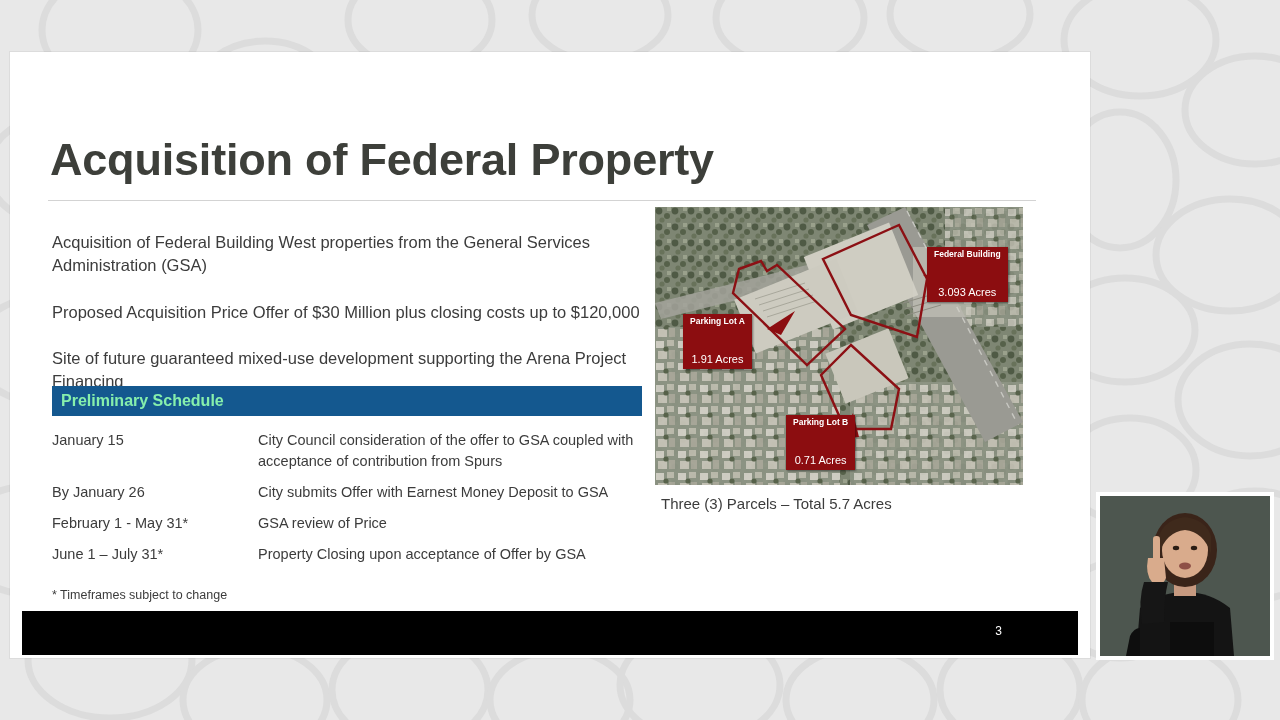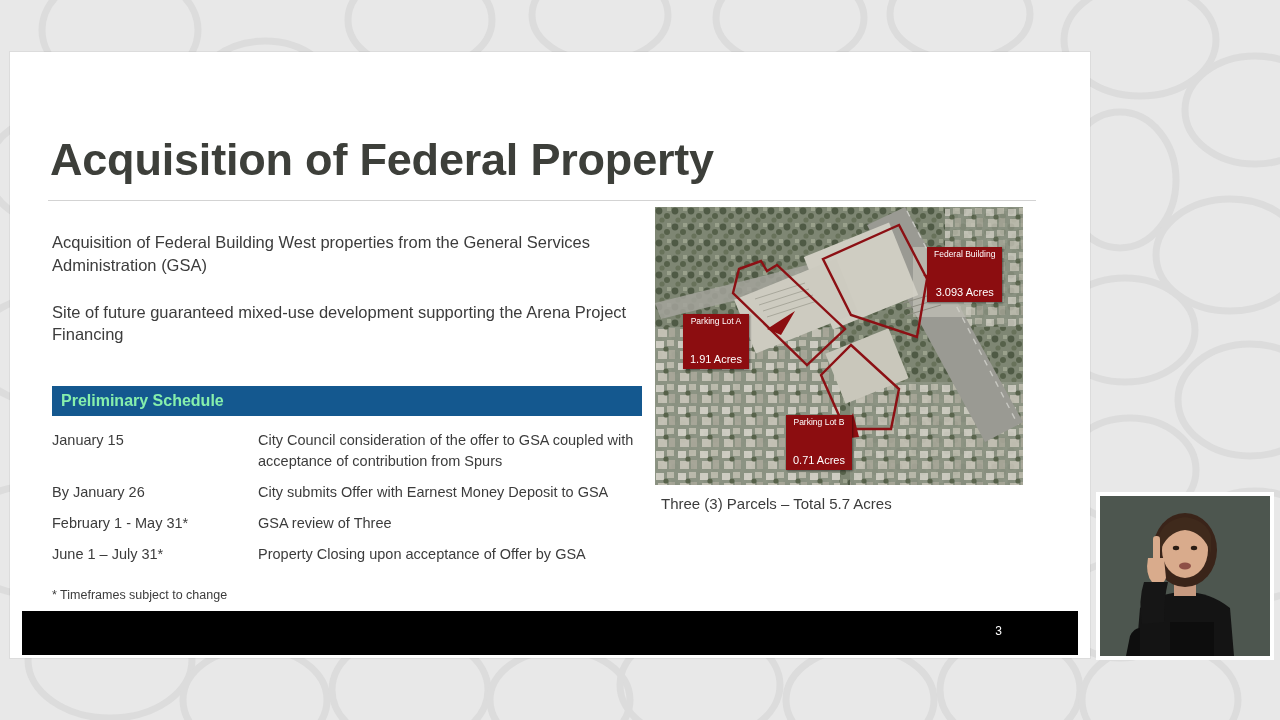--- a/index.html
+++ b/index.html
@@ -115,21 +115,21 @@
 
   .map-label {
     position: absolute;
     background: #8c0d10;
     color: #ffffff;
     text-align: center;
     padding: 3px 7px 4px 7px;
     line-height: 1.12;
     box-shadow: 1px 1px 2px rgba(0,0,0,0.45);
   }
-  .map-label .ml-title { font-size: 8.5px; font-weight: normal; display: block; text-align: center; }
+  .map-label .ml-title { font-size: 8.5px; font-weight: bold; display: block; text-align: center; }
   .map-label .ml-sub   { font-size: 11px; display: block; margin-top: 26px; }
 
   #label-fed { left: 272px; top: 40px; }
   #label-lota { left: 28px; top: 107px; }
   #label-lotb { left: 131px; top: 208px; }
 
   #map-caption {
     margin-top: 10px;
     font-size: 15px;
     color: #3c3c3c;
@@ -209,37 +209,38 @@
   </div>
 
   <div id="slide">
 
     <div id="slide-title">Acquisition of Federal Property</div>
 
     <div id="title-rule"></div>
 
     <div id="left-col">
       <div class="bullet">Acquisition of Federal Building West properties from the General Services Administration (GSA)</div>
+      <div class="bullet">Proposed Acquisition Price Offer of $30 Million plus closing costs up to $120,000</div>
       <div class="bullet">Site of future guaranteed mixed-use development supporting the Arena Project Financing</div>
     </div>
 
     <div id="schedule">
       <div id="schedule-banner">Preliminary Schedule</div>
       <div id="schedule-rows">
         <div class="sched-row">
           <div class="sched-date">January 15</div>
           <div class="sched-desc">City Council consideration of the offer to GSA coupled with acceptance of contribution from Spurs</div>
         </div>
         <div class="sched-row">
           <div class="sched-date">By January 26</div>
           <div class="sched-desc">City submits Offer with Earnest Money Deposit to GSA</div>
         </div>
         <div class="sched-row">
           <div class="sched-date">February 1 - May 31*</div>
-          <div class="sched-desc">GSA review of Three</div>
+          <div class="sched-desc">GSA review of Price</div>
         </div>
         <div class="sched-row">
           <div class="sched-date">June 1 – July 31*</div>
           <div class="sched-desc">Property Closing upon acceptance of Offer by GSA</div>
         </div>
       </div>
     </div>
 
     <div id="footnote">* Timeframes subject to change</div>
 

